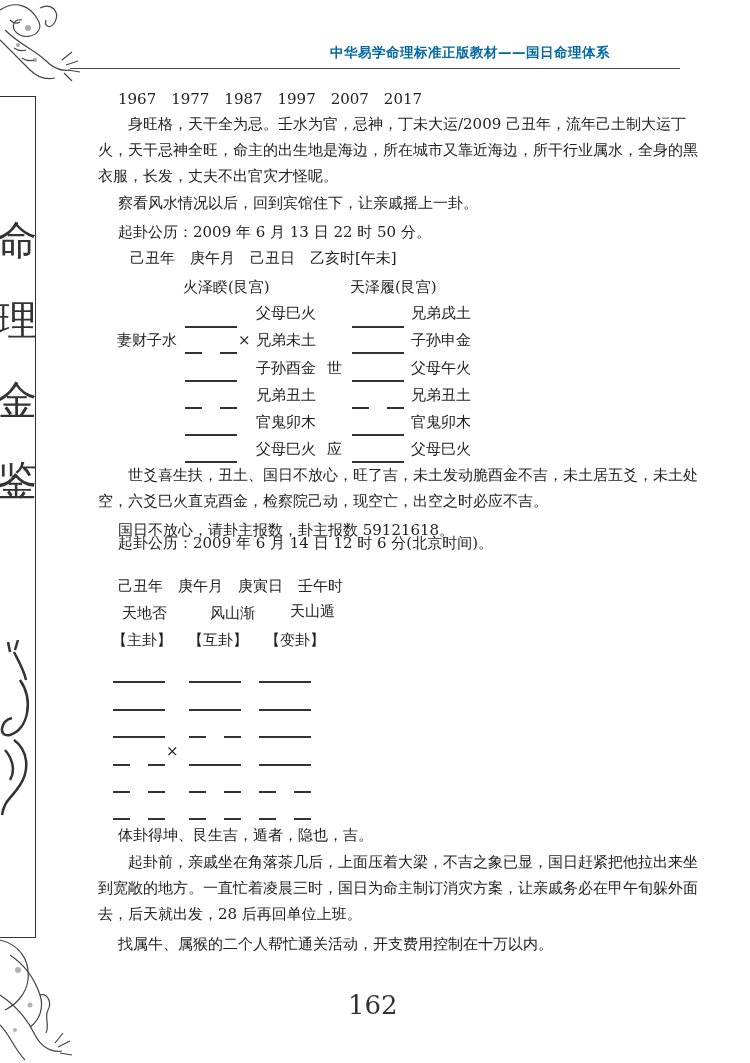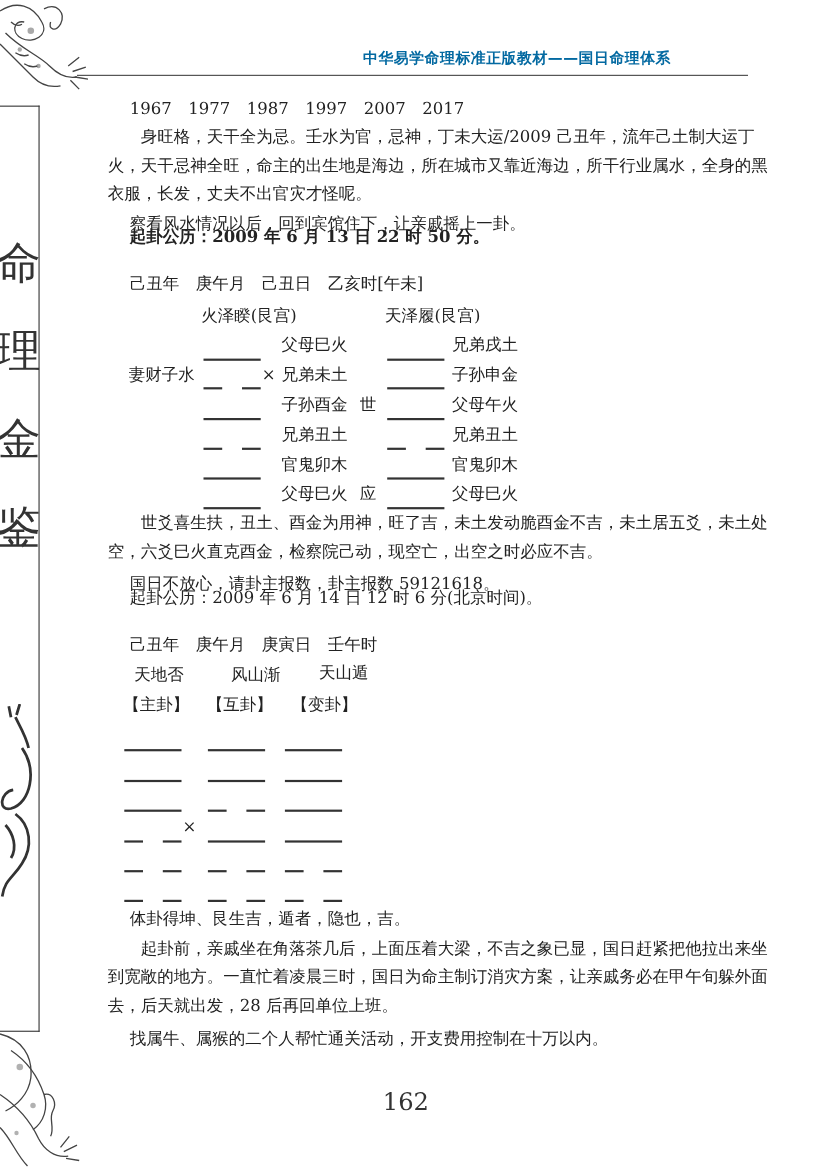--- a/index.html
+++ b/index.html
@@ -24,21 +24,21 @@
       color: #333; text-align: center; font-family: "DejaVu Serif", serif;
     }
     .side-title span { display: block; }
     .text { font-size: 15px; line-height: 26px; color: #222; white-space: nowrap; }
     .para { left: 98px; width: 600px; white-space: normal; text-indent: 2em; }
     .yang { display: inline-block; width: 52px; height: 0; border-top: 2px solid #333; }
     .yin { display: inline-block; width: 52px; position: relative; height: 2px; }
     .yin::before, .yin::after { content: ""; position: absolute; top: 0; width: 17px; height: 2px; background: #333; }
     .yin::before { left: 0; }
     .yin::after { right: 0; }
-    .page-num { left: 348px; top: 990px; font-size: 22px; color: #333; }
+    .page-num { left: 348px; top: 990px; font-size: 26px; color: #333; }
   </style>
 </head>
 <body>
 
 <svg class="abs" style="left:0;top:0" width="95" height="85" viewBox="0 0 95 85">
   <g fill="none" stroke="#444" stroke-width="1.2">
     <path d="M0 10 C15 0, 30 5, 38 20 C45 32, 30 40, 20 35 C10 30, 12 18, 22 20"></path>
     <path d="M5 30 C20 45, 35 50, 45 60 C52 67, 60 72, 70 70"></path>
     <path d="M0 40 C10 50, 20 60, 30 70 C36 76, 45 80, 55 78"></path>
     <path d="M62 60 l10 -8 M66 65 l12 -4 M68 70 l12 2 M64 73 l8 8"></path>
@@ -85,22 +85,22 @@
   <span>鉴</span>
 </div>
 
 <div class="abs header-title">中华易学命理标准正版教材——国日命理体系</div>
 <div class="abs header-rule"></div>
 
 <div class="abs text" style="left:118px;top:86px;">1967　1977　1987　1997　2007　2017</div>
 
 <div class="abs text para" style="top:111px;">身旺格，天干全为忌。壬水为官，忌神，丁未大运/2009 己丑年，流年己土制大运丁火，天干忌神全旺，命主的出生地是海边，所在城市又靠近海边，所干行业属水，全身的黑衣服，长发，丈夫不出官灾才怪呢。</div>
 <div class="abs text" style="left:118px;top:190px;">察看风水情况以后，回到宾馆住下，让亲戚摇上一卦。</div>
-<div class="abs text" style="left:118px;top:202px;font-weight:bold;">起卦公历：2009 年 6 月 13 日 22 时 50 分。</div>
-<div class="abs text" style="left:118px;top:245px;">己丑年　庚午月　己丑日　乙亥时[午未]</div>
+<div class="abs text" style="left:118px;top:219px;">起卦公历：2009 年 6 月 13 日 22 时 50 分。</div>
+<div class="abs text" style="left:130px;top:245px;">己丑年　庚午月　己丑日　乙亥时[午未]</div>
 
 <div class="abs text" style="left:183px;top:274px;">火泽睽(艮宫)</div>
 <div class="abs text" style="left:350px;top:274px;">天泽履(艮宫)</div>
 
 <div>
 
   <div class="abs" style="left:185px;top:313px;"><span class="yang"></span></div>
   <div class="abs text" style="left:256px;top:300px;">父母巳火</div>
   <div class="abs" style="left:352px;top:313px;"><span class="yang"></span></div>
   <div class="abs text" style="left:411px;top:300px;">兄弟戌土</div>
@@ -128,21 +128,21 @@
   <div class="abs" style="left:352px;top:421px;"><span class="yang"></span></div>
   <div class="abs text" style="left:411px;top:409px;">官鬼卯木</div>
 
   <div class="abs" style="left:185px;top:448px;"><span class="yang"></span></div>
   <div class="abs text" style="left:256px;top:436px;">父母巳火</div>
   <div class="abs text" style="left:327px;top:436px;">应</div>
   <div class="abs" style="left:352px;top:448px;"><span class="yang"></span></div>
   <div class="abs text" style="left:411px;top:436px;">父母巳火</div>
 </div>
 
-<div class="abs text para" style="top:462px;">世爻喜生扶，丑土、酉金为用神，旺了吉，未土发动脆酉金不吉，未土居五爻，未土处空，六爻巳火直克酉金，检察院己动，现空亡，出空之时必应不吉。</div>
+<div class="abs text para" style="top:462px;">世爻喜生扶，丑土、国日不放心，旺了吉，未土发动脆酉金不吉，未土居五爻，未土处空，六爻巳火直克酉金，检察院己动，现空亡，出空之时必应不吉。</div>
 <div class="abs text" style="left:118px;top:517px;">国日不放心，请卦主报数，卦主报数 59121618。</div>
 <div class="abs text" style="left:118px;top:530px;">起卦公历：2009 年 6 月 14 日 12 时 6 分(北京时间)。</div>
 <div class="abs text" style="left:118px;top:573px;">己丑年　庚午月　庚寅日　壬午时</div>
 
 <div class="abs text" style="left:122px;top:600px;">天地否</div>
 <div class="abs text" style="left:210px;top:600px;">风山渐</div>
 <div class="abs text" style="left:290px;top:600px;font-family:Liberation Mono, monospace;">天山遁</div>
 
 <div class="abs text" style="left:112px;top:627px;">【主卦】</div>
 <div class="abs text" style="left:188px;top:627px;">【互卦】</div>

